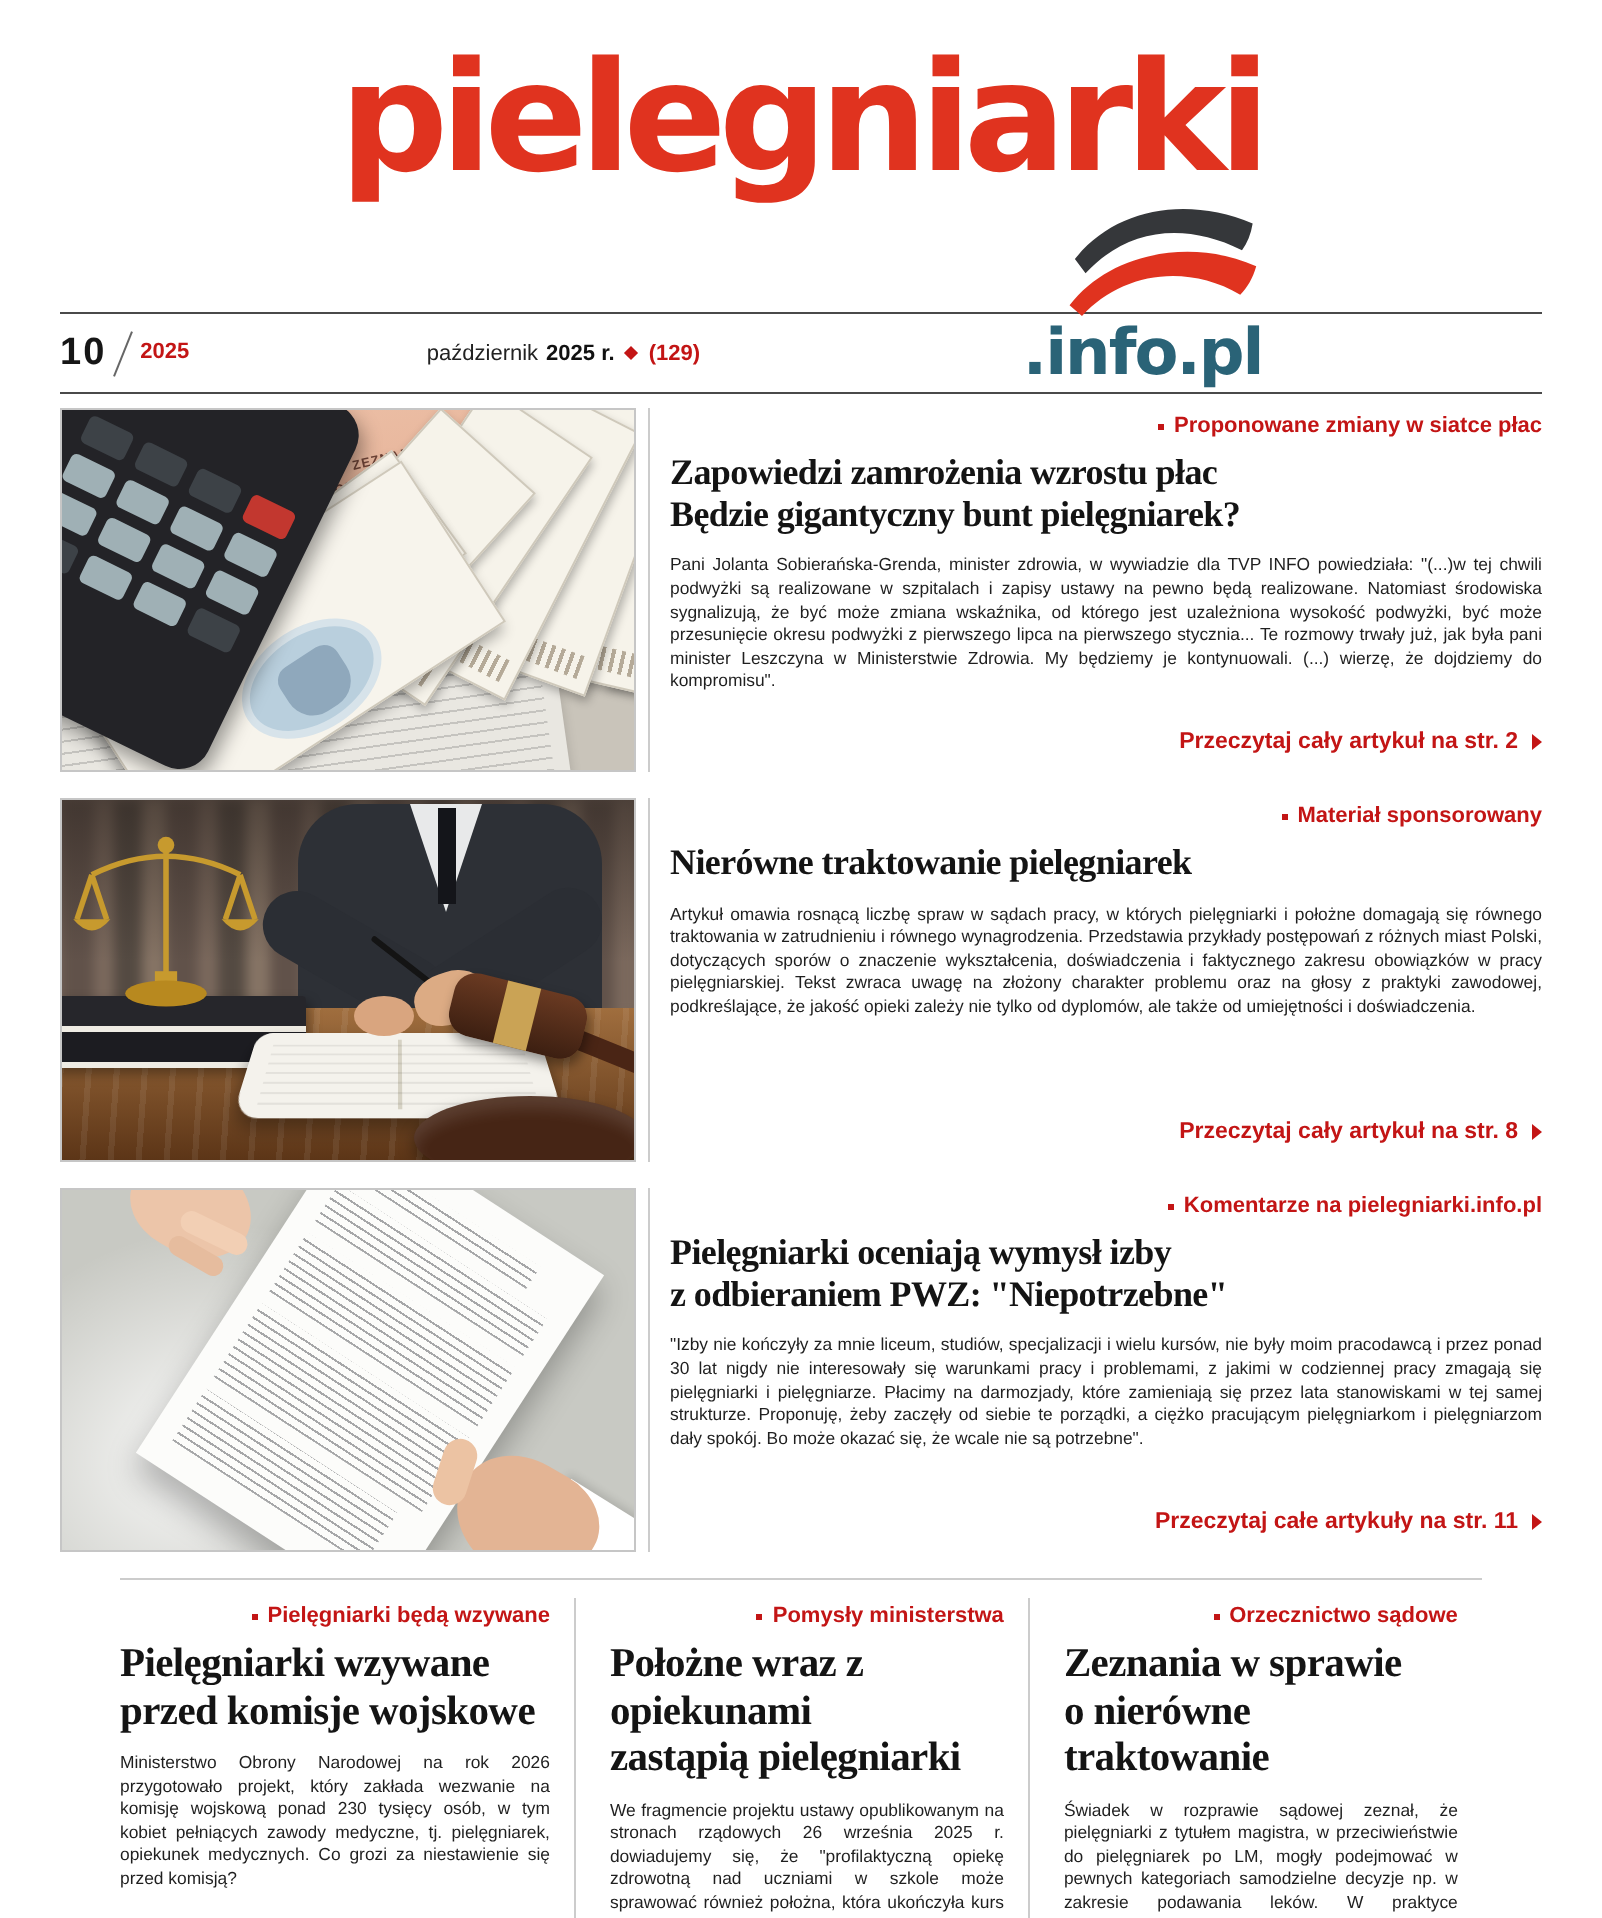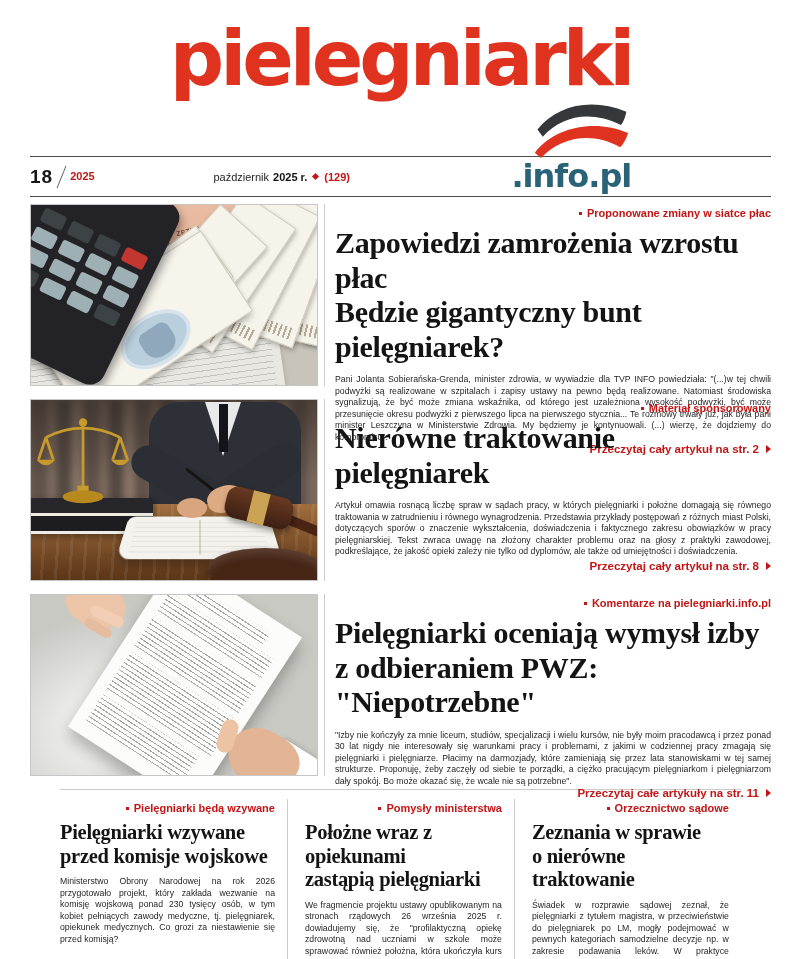--- a/index.html
+++ b/index.html
@@ -38,21 +38,21 @@
   
   .main { margin:7px 30px 0; }
   .feature { display:flex; margin-bottom:13px; height:182px; }
   .fimg { width:288px; height:182px; border:1px solid #c6c6c6; overflow:hidden; position:relative; flex:none; }
   .fdiv { width:1px; background:#ccc; margin-left:6px; }
   .ftext { flex:1; padding-left:10px; display:flex; flex-direction:column; }
   .kicker { margin-top:3px; display:flex; align-items:center; gap:5px; color:#c31515; font-weight:bold; font-size:11px;justify-content:flex-end; }
   .kbul { width:3px; height:3px; background:#c31515; flex:none; }
   .headline {
     font-family:"Liberation Serif","DejaVu Serif",serif; font-weight:bold;
-    font-size:30px; line-height:1.15; color:#141414; margin:7px 0 10px; letter-spacing:-0.3px; cursor:pointer;
+    font-size:18px; line-height:1.15; color:#141414; margin:7px 0 10px; letter-spacing:-0.3px; cursor:pointer;
   }
   .lead { font-size:8.7px; line-height:1.33; color:#1f1f1f; text-align:justify; }
   .readmore {
     margin-top:auto; margin-bottom:9px; display:flex; justify-content:flex-end; align-items:center;
     gap:7px; color:#c31515; font-weight:bold; font-size:11.5px; cursor:pointer;
   }
   .arrow { width:0; height:0; border-left:5px solid #c31515; border-top:4px solid transparent; border-bottom:4px solid transparent; }
   
   .briefs { margin:1px 30px 0; border-top:1px solid #ccc; padding-top:9px; display:flex; min-height:180px; }
   .brief { width:33.33%; display:flex; flex-direction:column; padding-right:12px; }
@@ -177,21 +177,21 @@
         <path d="M6,40 C28,12 68,4 106,20 C105,26 103,31 100,35 C66,18 34,24 12,48 Z" fill="#35373a"></path>
         <path d="M3,66 C26,36 72,28 108,44 C106,51 103,56 99,60 C68,42 32,48 10,72 Z" fill="#e0331f"></path>
       </svg>
       <span class="logo-suffix">.info.pl</span>
     </span>
   </div>
 </header>
 
 <div class="masthead">
   <div class="issue">
-    <span class="issue-no">18</span>
+    <span class="issue-no">10</span>
     <span class="issue-slash"></span>
     <span class="issue-year">2025</span>
   </div>
   <div class="edition">
     <span>październik</span>
     <span class="bold">2025 r.</span>
     <span class="diamond"></span>
     <span class="red">(129)</span>
   </div>
 </div>

